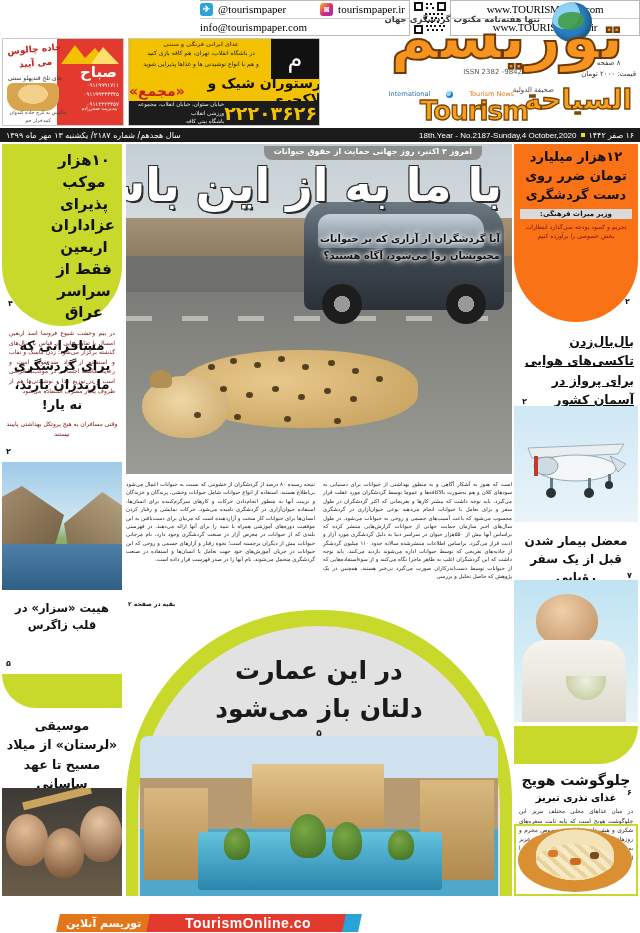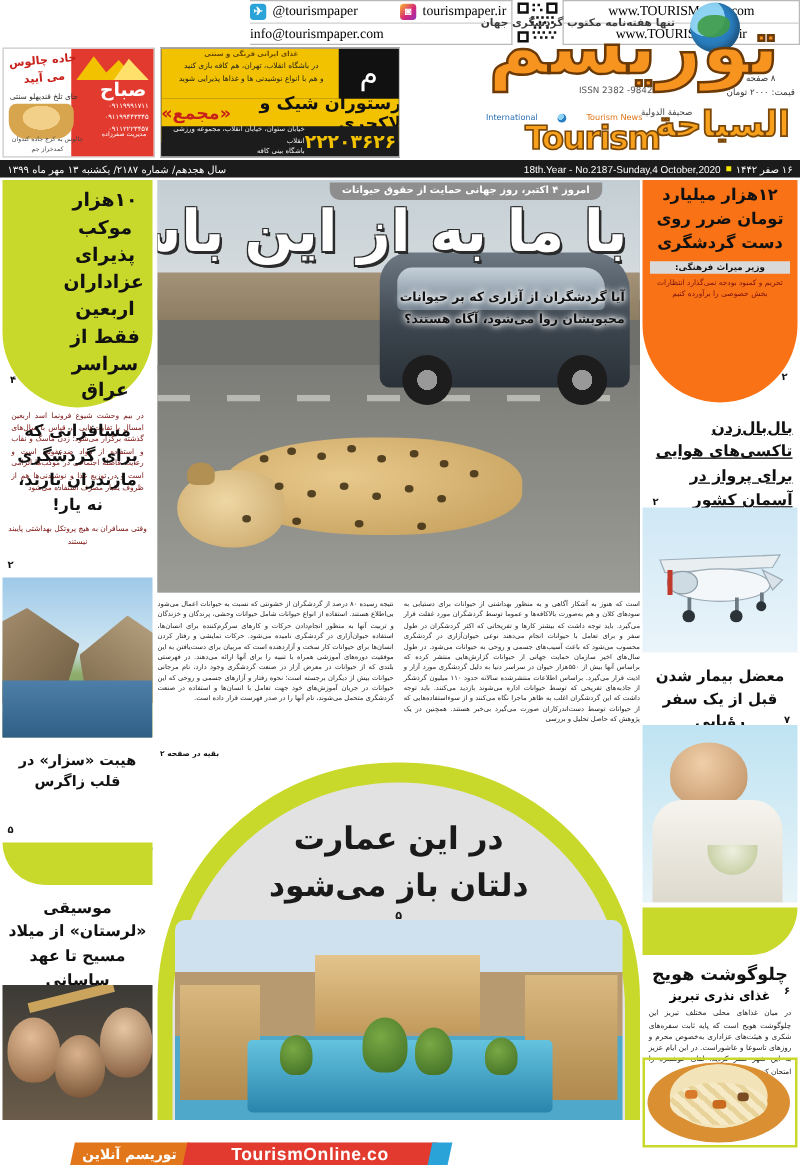--- a/index.html
+++ b/index.html
@@ -97,21 +97,21 @@
   .adM-tiny { font-size:5.5px; color:#6b4a00; text-align:center; font-weight:bold; }
   .adM-lines { font-size:6px; color:#1d1d1d; line-height:1.6; text-align:center; margin-top:1px; }
   .adM-band { position:absolute; left:0; top:40px; width:192px; height:24px; background:#F2C200;
               display:flex; align-items:center; justify-content:center; }
   .adM-band b { font-size:14px; color:#111; }
   .adM-band .mj { color:#C8201A; }
   .adM-sub { position:absolute; left:0; top:63px; width:192px; height:12px; background:#F2C200;
              font-size:7px; color:#111; text-align:center; font-weight:bold; }
   .adM-bot { position:absolute; left:0; bottom:0; width:192px; height:24px; background:#1c1c1c;
              display:flex; align-items:center; justify-content:space-between; padding:0 4px; }
-  .adM-phone { font-size:15px; color:#F2C200; font-weight:bold; direction:ltr; letter-spacing:1px; }
+  .adM-phone { font-size:19px; color:#F2C200; font-weight:bold; direction:ltr; letter-spacing:1px; }
   .adM-addr { font-size:5.5px; color:#eee; line-height:1.6; text-align:right; }
 
   
   .datebar { position:absolute; left:0; top:128px; width:640px; height:14px;
              background:#1b1b1b; color:#fff; display:flex; align-items:center;
              justify-content:space-between; padding:0 6px; }
   .datebar .ltr { direction:ltr; font-size:8px; white-space:nowrap;
              font-family:"Liberation Sans", sans-serif; display:flex; align-items:center; gap:4px;}
   .datebar .sq { width:4px; height:4px; background:#F2E500; display:inline-block; }
   .datebar .rtl { font-size:8px; white-space:nowrap; }
@@ -186,21 +186,21 @@
         background:linear-gradient(#cfe8f5,#eaf4fa); overflow:hidden; }
   .plane { position:absolute; left:8px; top:28px; width:108px; height:64px; }
 
   .R4 { position:absolute; right:0; top:386px; width:124px; height:50px; padding:2px 4px; }
   .R4 .hl { font-size:12px; line-height:1.5; }
   .R4 .pg { position:absolute; right:6px; bottom:0; }
 
   .R5 { position:absolute; right:0; top:436px; width:124px; height:142px;
         background:linear-gradient(#bfe3f2,#e8f4f8); overflow:hidden; }
 
-  .R6wrap { position:absolute; right:0; top:582px; width:124px; height:192px; }
+  .R6wrap { position:absolute; right:0; top:582px; width:124px; height:170px; }
   .R6-green { position:absolute; right:0; top:0; width:124px; height:38px; background:#C8D92B;
         border-radius:0 0 44px 0; }
   .R6-lime  { position:absolute; right:0; top:24px; width:124px; height:22px; background:#A4CE2A;
         border-radius:0 0 36px 0; z-index:-1; }
   .R6 { position:absolute; right:0; top:42px; width:124px; padding:2px 5px; }
   .R6 .hl { font-size:14px; }
   .R6 .hl2 { font-size:10px; font-weight:bold; text-align:center; margin-top:2px; }
   .R6 .deck { font-size:5.8px; margin-top:4px; }
   .R6-food { position:absolute; right:4px; bottom:2px; width:114px; height:64px;
         border-radius:50%; background:radial-gradient(ellipse at 50% 42%,#f3e3b8 0 48%, #d98f32 49% 78%, #b06a1c 79% 100%);

